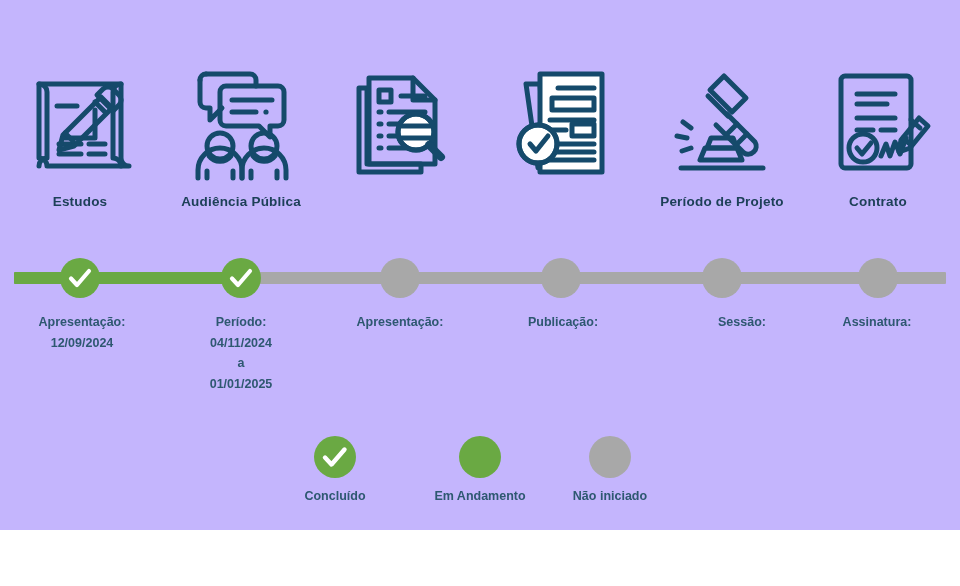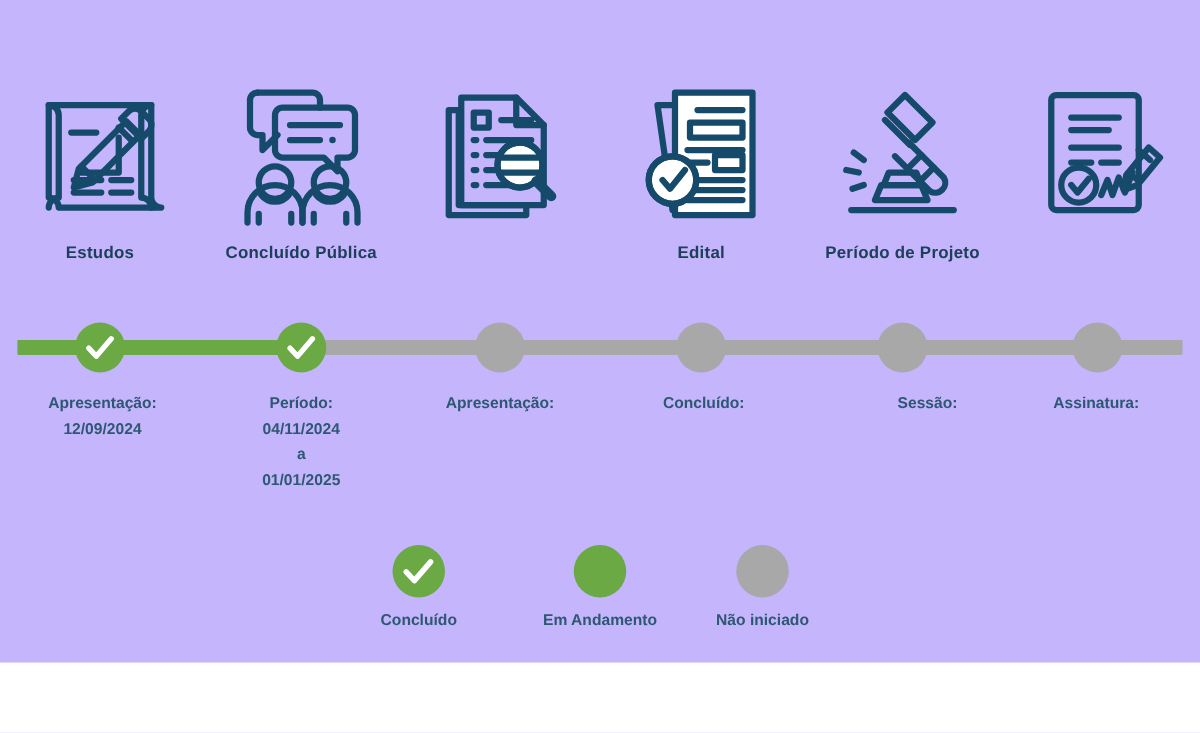--- a/index.html
+++ b/index.html
@@ -187,21 +187,21 @@
           <circle cx="34" cy="84" r="13"></circle>
           <path d="M12 116 v-8 a22 22 0 0 1 44 0 v8"></path>
           <path d="M23 94 a14 14 0 0 0 22 0"></path>
           <path d="M21 116 v-7 M47 116 v-7"></path>
           <circle cx="78" cy="84" r="13"></circle>
           <path d="M56 116 v-8 a22 22 0 0 1 44 0 v8"></path>
           <path d="M67 94 a14 14 0 0 0 22 0"></path>
           <path d="M65 116 v-7 M91 116 v-7"></path>
         </g>
       </svg>
-      <div class="stage-label">Concluído Pública</div>
+      <div class="stage-label">Audiência Pública</div>
     </div>
 
     <div class="stage" style="left:400px">
       <svg class="stage-icon" viewBox="0 0 110 120">
         <g fill="none" stroke="#154a6b" stroke-width="5" stroke-linecap="round" stroke-linejoin="round">
           <path d="M14 26 h8 v76 h54 v8 H14 Z"></path>
           <path d="M24 16 h44 l22 22 v64 H24 Z"></path>
           <path d="M68 16 v22 h22"></path>
           <rect x="34" y="28" width="12" height="12"></rect>
           <path d="M56 34 h24"></path>
@@ -226,21 +226,20 @@
           <rect x="46" y="36" width="42" height="12"></rect>
           <path d="M44 58 h44"></path>
           <path d="M44 68 h16"></path>
           <rect x="66" y="62" width="22" height="12"></rect>
           <path d="M44 82 h44 M44 90 h44 M44 98 h44"></path>
           <circle cx="32" cy="82" r="19" fill="#ffffff"></circle>
           <circle cx="32" cy="82" r="19"></circle>
           <path d="M24 82 l6 7 12 -15"></path>
         </g>
       </svg>
-      <div class="stage-label">Edital</div>
     </div>
 
     <div class="stage" style="left:722px">
       <svg class="stage-icon" viewBox="0 0 110 120">
         <g fill="none" stroke="#154a6b" stroke-width="5" stroke-linecap="round" stroke-linejoin="round">
           <path d="M57 14 l22 22 -14 14 -22 -22 z"></path>
           <path d="M41 34 l20 20"></path>
           <path d="M60 52 l28 28 a8 8 0 0 1 -11 11 L49 63"></path>
           <path d="M70 62 l-10 10 M80 72 l-10 10"></path>
           <path d="M24 66 l-8 -6 M20 76 l-10 -2 M24 86 l-9 3"></path>
@@ -260,20 +259,21 @@
           <path d="M34 56 h38"></path>
           <path d="M34 68 h16 M58 68 h14"></path>
           <circle cx="40" cy="86" r="14"></circle>
           <path d="M34 86 l5 6 9 -11"></path>
           <path d="M58 94 l5 -12 4 12 5 -14 5 12 6 -16"></path>
           <path d="M78 78 l18 -22 9 8 -18 22 -11 4 z"></path>
           <path d="M88 58 l9 8"></path>
           <path d="M80 76 l7 6"></path>
         </g>
       </svg>
+      <div class="stage-label">Contrato</div>
     </div>
   </div>
 
   <div class="timeline">
     <div class="track"></div>
     <div class="track-done" style="width:227px"></div>
 
     <div class="node done" style="left:80px">
       <svg class="check" viewBox="0 0 40 40">
         <path d="M11 20.5 l6 6.5 12 -14" fill="none" stroke="#ffffff" stroke-width="4.2" stroke-linecap="round" stroke-linejoin="round"></path>
@@ -304,21 +304,21 @@
       <div class="dline">04/11/2024</div>
       <div class="dline">a</div>
       <div class="dline">01/01/2025</div>
     </div>
 
     <div class="date-block" style="left:400px">
       <div class="dline">Apresentação:</div>
     </div>
 
     <div class="date-block" style="left:563px">
-      <div class="dline">Concluído:</div>
+      <div class="dline">Publicação:</div>
     </div>
 
     <div class="date-block" style="left:742px">
       <div class="dline">Sessão:</div>
     </div>
 
     <div class="date-block" style="left:877px">
       <div class="dline">Assinatura:</div>
     </div>
   </div>

